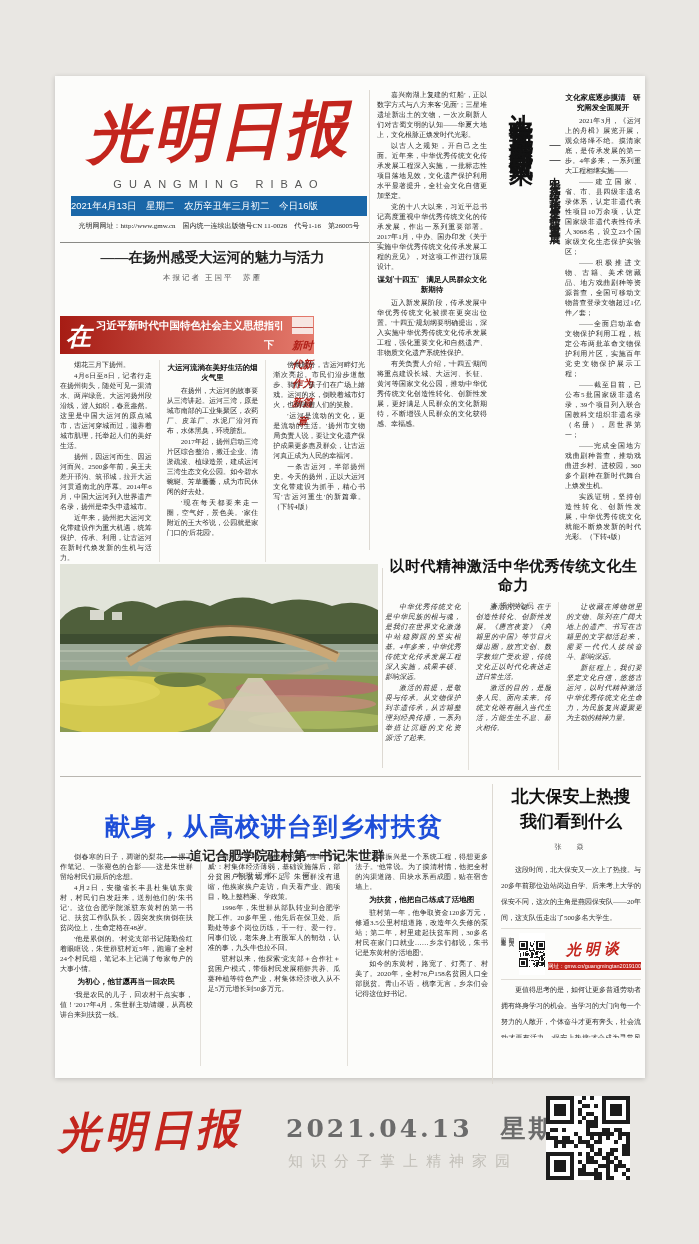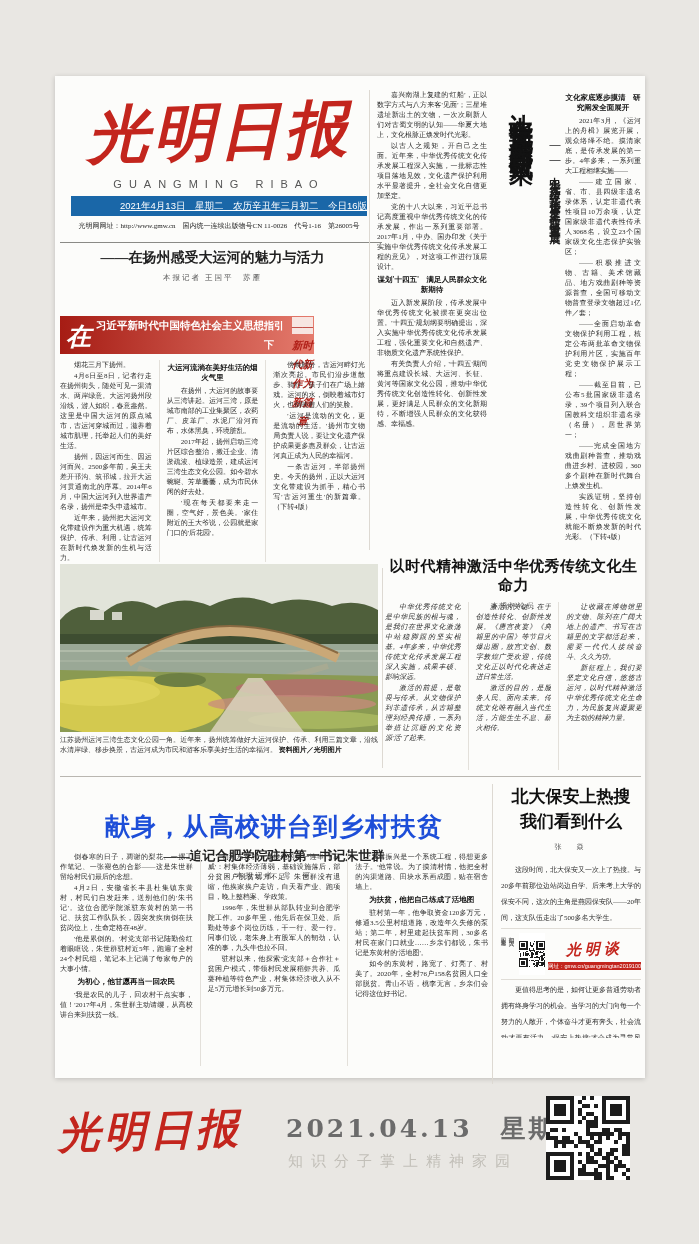--- a/index.html
+++ b/index.html
@@ -6,21 +6,21 @@
   body{width:699px;height:1244px;background:#e9e7e3;font-family:"Liberation Serif","DejaVu Serif",serif;}
   .stage{position:relative;width:699px;height:1244px;overflow:hidden;}
   .paper{position:absolute;left:55px;top:76px;width:590px;height:1002px;background:#fcfcfa;box-shadow:0 1px 5px rgba(0,0,0,.18);}
   .abs{position:absolute;}
   
   .brand{color:#c3251d;font-weight:900;font-style:italic;font-family:"DejaVu Serif","Liberation Serif",serif;letter-spacing:4px;transform:rotate(-1.5deg);}
   
   .masthead{left:16px;top:10px;width:296px;text-align:center;}
   .mast-title{font-size:62px;line-height:92px;}
   .mast-roman{font-size:11px;letter-spacing:7px;color:#555;margin-top:0;font-family:"Liberation Sans",sans-serif;}
-  .datebar{margin-top:6px;height:20px;background:#1a67a8;color:#fff;font-size:9.5px;line-height:20px;text-align:right;font-family:"Liberation Sans",sans-serif;text-decoration:underline;}
+  .datebar{margin-top:6px;height:20px;background:#1a67a8;color:#fff;font-size:9.5px;line-height:20px;text-align:left;font-family:"Liberation Sans",sans-serif;}
   .infoline{margin-top:5px;font-size:7px;color:#222;letter-spacing:0;}
   .mast-rule{left:5px;top:166px;width:322px;border-top:1px solid #8a8a86;height:0;}
   
   .lead-head{left:5px;top:170px;width:305px;text-align:center;}
   .h-big{font-size:27px;font-weight:900;font-family:"Liberation Sans","DejaVu Sans",sans-serif;line-height:36px;color:#161616;letter-spacing:1px;}
   .h-sub{font-size:14px;font-weight:700;margin-top:3px;color:#222;}
   .byline{font-size:7.5px;color:#555;margin-top:6px;letter-spacing:2px;}
   
   .banner{left:5px;top:240px;width:254px;height:38px;display:flex;background:linear-gradient(90deg,#a61c14,#e57b6d);}
   .banner-big{color:#fff;font-size:25px;font-weight:900;font-style:italic;padding:4px 5px 0 6px;}
@@ -147,24 +147,20 @@
         <path d="M0,106 L318,112 L318,168 L0,168 Z" fill="#8a9a52"></path>
         <ellipse cx="70" cy="142" rx="95" ry="30" fill="#d3c94f"></ellipse>
         <ellipse cx="40" cy="128" rx="60" ry="14" fill="#ddd25a"></ellipse>
         <ellipse cx="248" cy="124" rx="72" ry="9" fill="#b56d6d" opacity="0.85"></ellipse>
         <ellipse cx="232" cy="140" rx="84" ry="9" fill="#c88a7e" opacity="0.75"></ellipse>
         <ellipse cx="258" cy="156" rx="70" ry="9" fill="#a9b861" opacity="0.9"></ellipse>
         <path d="M150,168 L188,114 L202,114 L244,168 Z" fill="#d9d2bd" opacity="0.85"></path>
         <ellipse cx="120" cy="116" rx="26" ry="7" fill="#6d7f43"></ellipse>
       </svg>
     </div>
-    <div class="abs caption">
-      <span>江苏扬州运河三湾生态文化公园一角。近年来，扬州统筹做好大运河保护、传承、利用三篇文章，沿线水清岸绿、移步换景，古运河成为市民和游客乐享美好生活的幸福河。</span>
-      <b>资料图片／光明图片</b>
-    </div>
 
     <div class="abs vr" style="left:314px;top:14px;height:460px;"></div>
     <div class="abs vr" style="left:327px;top:492px;height:200px;"></div>
 
     <div class="abs tcol col-a">
         <p>嘉兴南湖上复建的'红船'，正以数字方式与八方来客'见面'；三星堆遗址新出土的文物，一次次刷新人们对古蜀文明的认知——华夏大地上，文化根脉正焕发时代光彩。</p>
         <p>以古人之规矩，开自己之生面。近年来，中华优秀传统文化传承发展工程深入实施，一批标志性项目落地见效，文化遗产保护利用水平显著提升，全社会文化自信更加坚定。</p>
         <p>党的十八大以来，习近平总书记高度重视中华优秀传统文化的传承发展，作出一系列重要部署。2017年1月，中办、国办印发《关于实施中华优秀传统文化传承发展工程的意见》，对这项工作进行顶层设计。</p>
         <p class="b">谋划'十四五'　满足人民群众文化新期待</p>
         <p>迈入新发展阶段，传承发展中华优秀传统文化被摆在更突出位置。'十四五'规划纲要明确提出，深入实施中华优秀传统文化传承发展工程，强化重要文化和自然遗产、非物质文化遗产系统性保护。</p>
@@ -190,21 +186,21 @@
     <div class="abs cols comm-cols">
       <div class="col">
           <p>中华优秀传统文化是中华民族的根与魂，是我们在世界文化激荡中站稳脚跟的坚实根基。4年多来，中华优秀传统文化传承发展工程深入实施，成果丰硕、影响深远。</p>
           <p>激活的前提，是敬畏与传承。从文物保护到非遗传承，从古籍整理到经典传播，一系列举措让沉睡的文化资源'活'了起来。</p>
         </div>
       <div class="col">
           <p>激活的关键，在于创造性转化、创新性发展。《唐宫夜宴》《典籍里的中国》等节目火爆出圈，故宫文创、数字敦煌广受欢迎，传统文化正以时代化表达走进日常生活。</p>
           <p>激活的目的，是服务人民、面向未来。传统文化唯有融入当代生活，方能生生不息、薪火相传。</p>
         </div>
       <div class="col">
-          <p>让收藏在博物馆里的文物、陈列在广阔大地上的遗产、书写在古籍里的文字都活起来，需要一代代人接续奋斗、久久为功。</p>
+          <p>让收藏在博物馆里的文物、陈列在广阔大地上的遗产、书写在古籍里的文字都活起来，需要一代代人接续奋斗、影响深远。</p>
           <p>新征程上，我们要坚定文化自信，悠悠古运河，以时代精神激活中华优秀传统文化生命力，为民族复兴凝聚更为主动的精神力量。</p>
         </div>
     </div>
 
     <div class="abs hrule" style="left:5px;top:700px;width:581px;"></div>
     <div class="abs vr" style="left:437px;top:708px;height:300px;"></div>
 
     <div class="abs trib-head">
       <div class="t">献身，从高校讲台到乡村扶贫</div>
       <div class="s">——追记合肥学院驻村第一书记朱世群</div>

